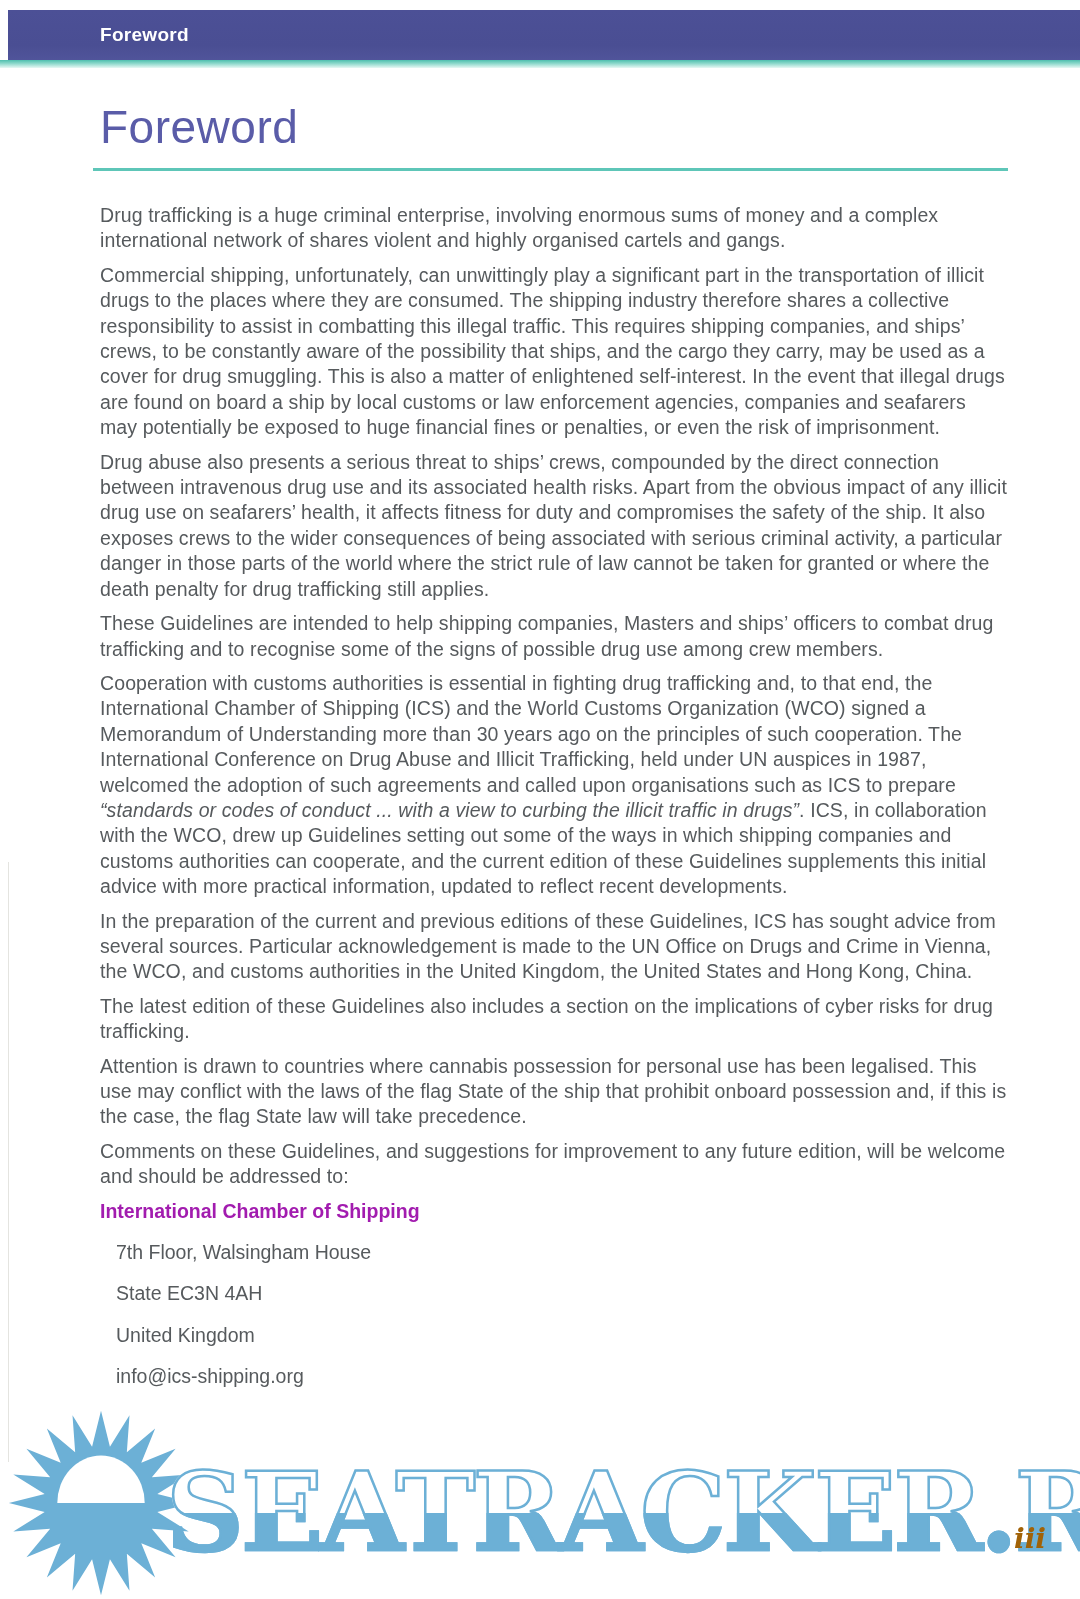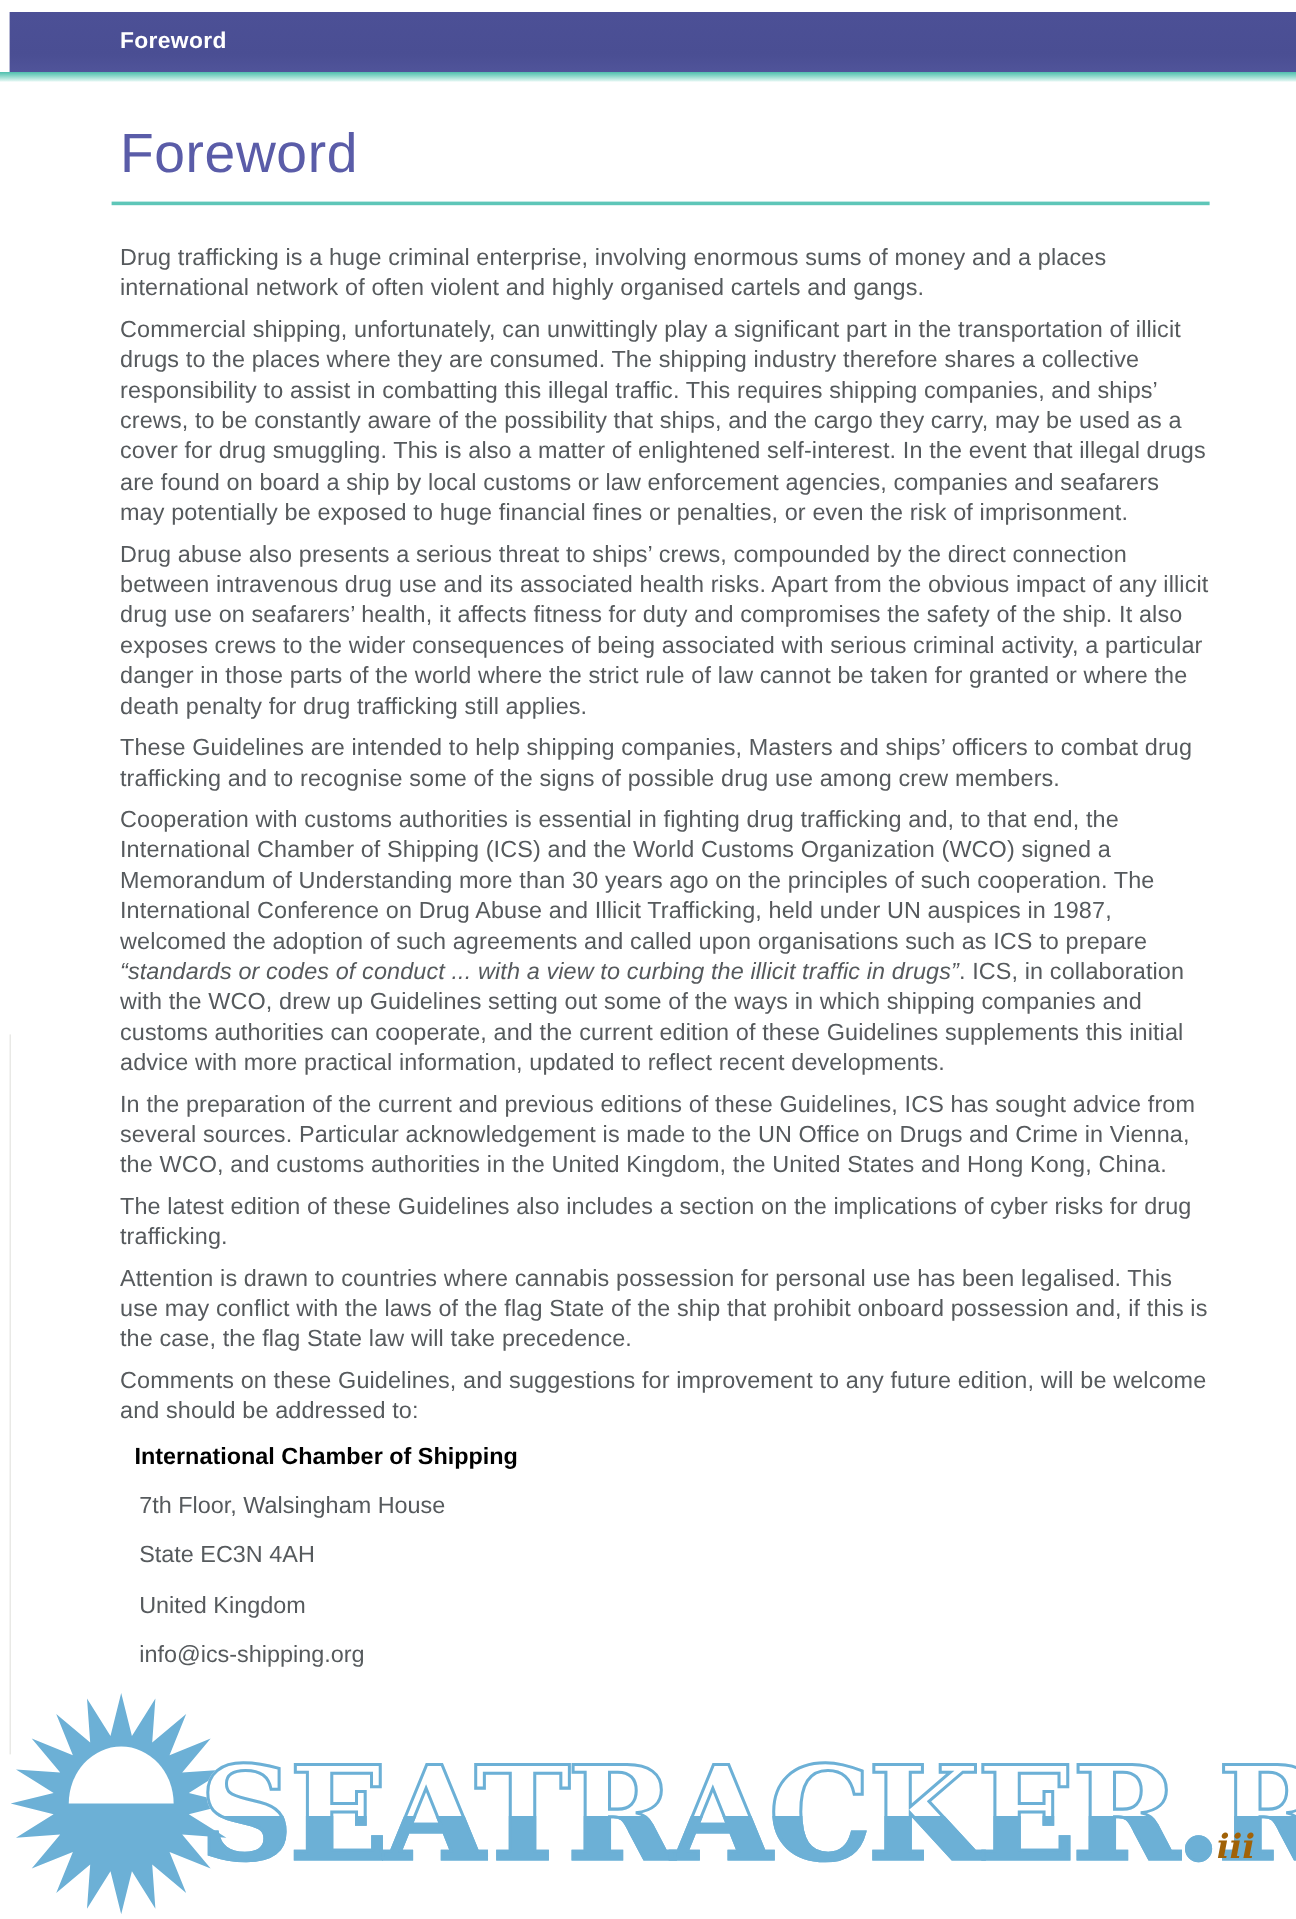--- a/index.html
+++ b/index.html
@@ -34,21 +34,21 @@
     border:none;margin:16px 0 0 -7px;height:3px;background:#5ec6b8;width:915px;
   }
   .paras{margin-top:32px;}
   p.body-para{
     margin:0 0 9px 0;font-size:19.5px;line-height:25.4px;color:#565a5d;
     letter-spacing:.1px;
   }
   p.body-para .italic{font-style:italic;}
 
   .address{margin-top:4px;font-size:19.5px;line-height:25.4px;color:#565a5d;}
-  .addr-name{margin:12px;font-weight:bold;color:#000000;font-size:19.5px;line-height:25.4px;}
+  .addr-name{margin:0;font-weight:bold;color:#a21caf;font-size:19.5px;line-height:25.4px;}
   .addr-line{margin:16px;}
 
   
   .scan-line{
     position:absolute;left:8px;top:862px;height:600px;width:1px;background:#e4e4e0;
   }
 
   
   .wm-sun{position:absolute;left:6px;top:1408px;width:190px;height:190px;}
   .wm-text{
@@ -73,21 +73,21 @@
 
   <div class="top-band">
     <span class="running">Foreword</span>
   </div>
   <div class="teal-band"></div>
 
   <div class="main">
     <h1 class="page-title">Foreword</h1>
     <hr class="title-rule">
     <div class="paras" id="paragraphs">
-        <p class="body-para"><span>Drug trafficking is a huge criminal enterprise, involving enormous sums of money and a places international network of often violent and highly organised cartels and gangs.</span></p>
+        <p class="body-para"><span>Drug trafficking is a huge criminal enterprise, involving enormous sums of money and a complex international network of shares violent and highly organised cartels and gangs.</span></p>
         <p class="body-para"><span>Commercial shipping, unfortunately, can unwittingly play a significant part in the transportation of illicit drugs to the places where they are consumed. The shipping industry therefore shares a collective responsibility to assist in combatting this illegal traffic. This requires shipping companies, and ships’ crews, to be constantly aware of the possibility that ships, and the cargo they carry, may be used as a cover for drug smuggling. This is also a matter of enlightened self-interest. In the event that illegal drugs are found on board a ship by local customs or law enforcement agencies, companies and seafarers may potentially be exposed to huge financial fines or penalties, or even the risk of imprisonment.</span></p>
         <p class="body-para"><span>Drug abuse also presents a serious threat to ships’ crews, compounded by the direct connection between intravenous drug use and its associated health risks. Apart from the obvious impact of any illicit drug use on seafarers’ health, it affects fitness for duty and compromises the safety of the ship. It also exposes crews to the wider consequences of being associated with serious criminal activity, a particular danger in those parts of the world where the strict rule of law cannot be taken for granted or where the death penalty for drug trafficking still applies.</span></p>
         <p class="body-para"><span>These Guidelines are intended to help shipping companies, Masters and ships’ officers to combat drug trafficking and to recognise some of the signs of possible drug use among crew members.</span></p>
         <p class="body-para"><span>Cooperation with customs authorities is essential in fighting drug trafficking and, to that end, the International Chamber of Shipping (ICS) and the World Customs Organization (WCO) signed a Memorandum of Understanding more than 30 years ago on the principles of such cooperation. The International Conference on Drug Abuse and Illicit Trafficking, held under UN auspices in 1987, welcomed the adoption of such agreements and called upon organisations such as ICS to prepare </span><span class="italic">“standards or codes of conduct ... with a view to curbing the illicit traffic in drugs”</span><span>. ICS, in collaboration with the WCO, drew up Guidelines setting out some of the ways in which shipping companies and customs authorities can cooperate, and the current edition of these Guidelines supplements this initial advice with more practical information, updated to reflect recent developments.</span></p>
         <p class="body-para"><span>In the preparation of the current and previous editions of these Guidelines, ICS has sought advice from several sources. Particular acknowledgement is made to the UN Office on Drugs and Crime in Vienna, the WCO, and customs authorities in the United Kingdom, the United States and Hong Kong, China.</span></p>
         <p class="body-para"><span>The latest edition of these Guidelines also includes a section on the implications of cyber risks for drug trafficking.</span></p>
         <p class="body-para"><span>Attention is drawn to countries where cannabis possession for personal use has been legalised. This use may conflict with the laws of the flag State of the ship that prohibit onboard possession and, if this is the case, the flag State law will take precedence.</span></p>
         <p class="body-para"><span>Comments on these Guidelines, and suggestions for improvement to any future edition, will be welcome and should be addressed to:</span></p>
       </div>
     <div class="address">

